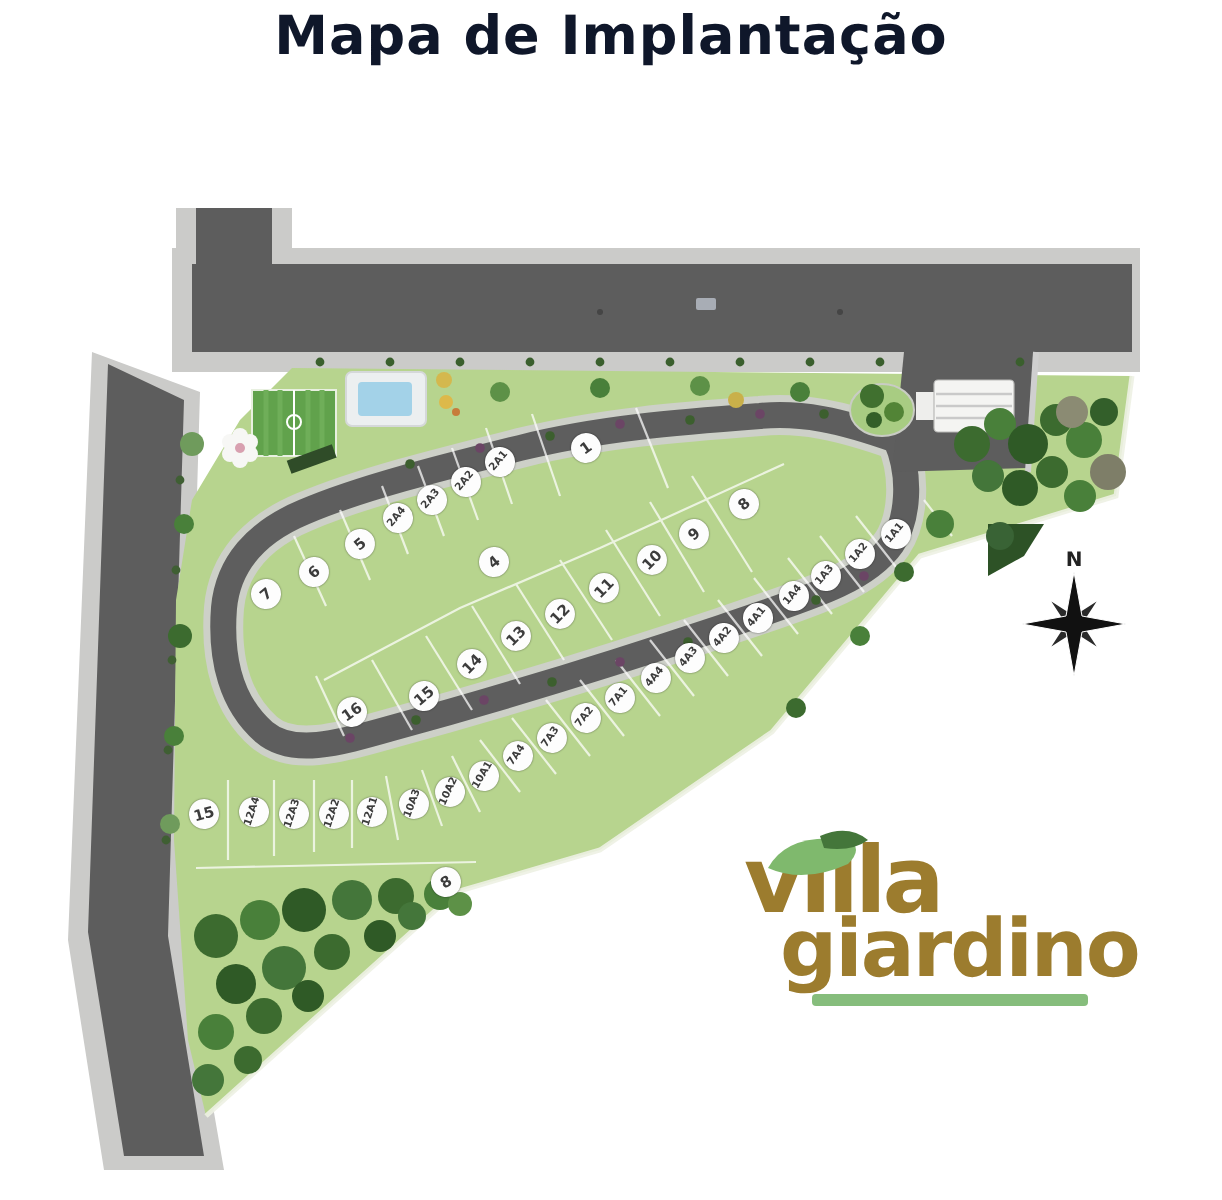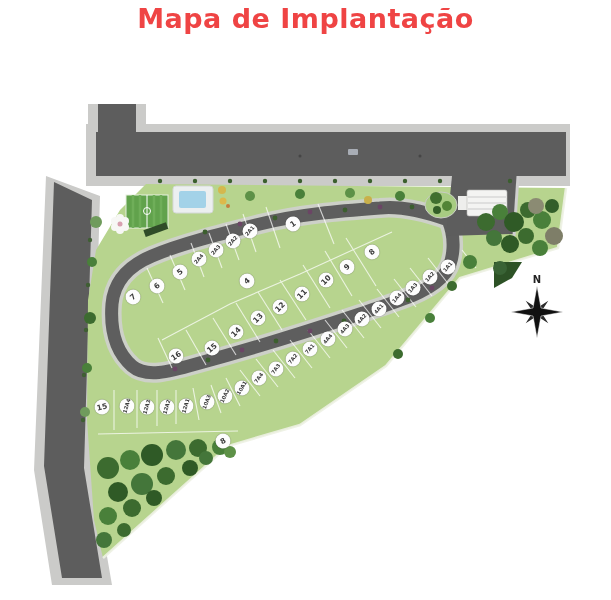--- a/index.html
+++ b/index.html
@@ -1,19 +1,19 @@
 <!DOCTYPE html>
 <html><head>
 <meta charset="utf-8">
 <style>
   html,body{margin:0;padding:0;}
   body{width:611px;height:600px;background:#ffffff;font-family:"DejaVu Sans",sans-serif;overflow:hidden;}
   .stage{position:relative;width:611px;height:600px;background:#fff;}
   .title{position:absolute;top:3px;left:0;width:611px;text-align:center;
-         font-size:27px;font-weight:bold;color:#ef4444;letter-spacing:.5px;}
+         font-size:27px;font-weight:bold;color:#0f172a;letter-spacing:.5px;}
   svg.map{position:absolute;left:0;top:0;}
   .lot{position:absolute;width:15px;height:15px;background:#fdfdfd;border-radius:50%;
        display:flex;align-items:center;justify-content:center;color:#3c3c3c;font-weight:bold;
        box-shadow:0 0 1px rgba(0,0,0,.55);line-height:1;white-space:nowrap;}
   .wm{position:absolute;left:0;width:611px;text-align:center;color:#ffffff;pointer-events:none;}
   .wm1{top:277px;font-size:23px;font-weight:bold;letter-spacing:1px;opacity:.62;}
   .wm2{top:304px;font-size:14.5px;letter-spacing:.5px;opacity:.55;}
   .logo{position:absolute;left:366px;top:420px;width:210px;color:#9c7c2e;}
   .logo .w1{font-size:46px;font-weight:bold;letter-spacing:-2px;line-height:.9;margin-left:6px;}
   .logo .w2{font-size:40px;font-weight:bold;letter-spacing:-1px;line-height:.9;margin-left:24px;margin-top:-4px;}
@@ -268,14 +268,23 @@
       <div class="lot" style="left: 207px; top: 402px; font-size: 5.2px; transform: translate(-50%, -50%) rotate(-70deg);">10A3</div>
       <div class="lot" style="left: 186px; top: 406px; font-size: 5.2px; transform: translate(-50%, -50%) rotate(-72deg);">12A1</div>
       <div class="lot" style="left: 167px; top: 407px; font-size: 5.2px; transform: translate(-50%, -50%) rotate(-72deg);">12A2</div>
       <div class="lot" style="left: 147px; top: 407px; font-size: 5.2px; transform: translate(-50%, -50%) rotate(-72deg);">12A3</div>
       <div class="lot" style="left: 127px; top: 406px; font-size: 5.2px; transform: translate(-50%, -50%) rotate(-72deg);">12A4</div>
       <div class="lot" style="left: 102px; top: 407px; font-size: 7.5px; transform: translate(-50%, -50%) rotate(-15deg);">15</div>
       <div class="lot" style="left: 223px; top: 441px; font-size: 7.5px; transform: translate(-50%, -50%) rotate(-30deg);">8</div>
     </div>
 
 
+  <div class="logo">
+    <svg width="64" height="32" viewBox="0 0 64 32">
+      <path d="M4,22 Q14,4 44,8 Q52,12 44,20 Q22,30 4,22 Z" fill="#7fb96d"></path>
+      <path d="M30,6 Q44,0 54,8 Q46,14 32,12 Z" fill="#44763a"></path>
+    </svg>
+    <div class="w1">villa</div>
+    <div class="w2">giardino</div>
+    <div class="bar"></div>
+  </div>
 
 </div>
 
 </body></html>

